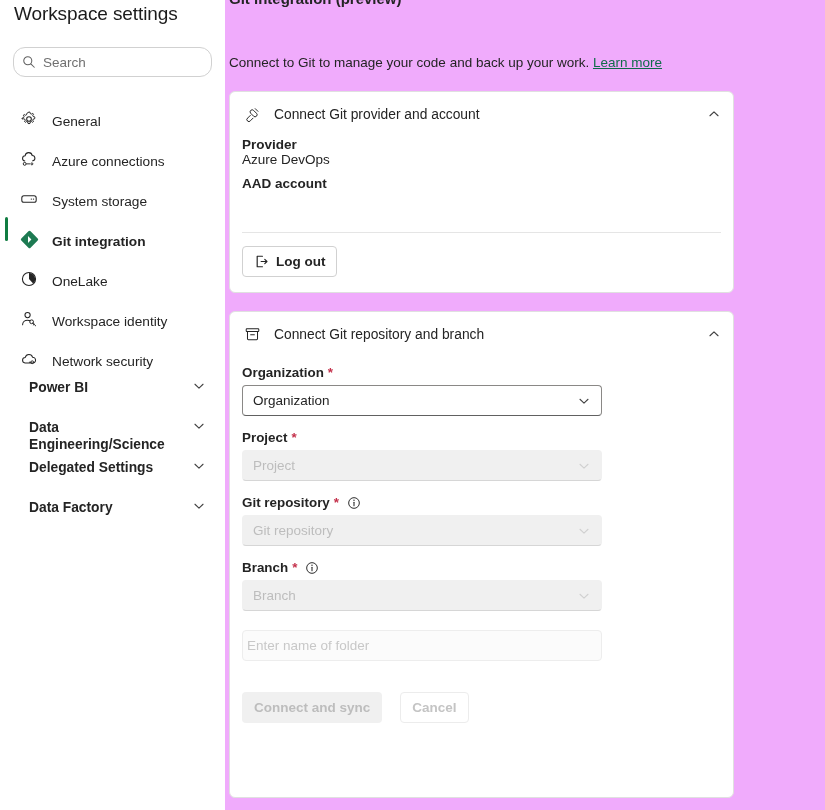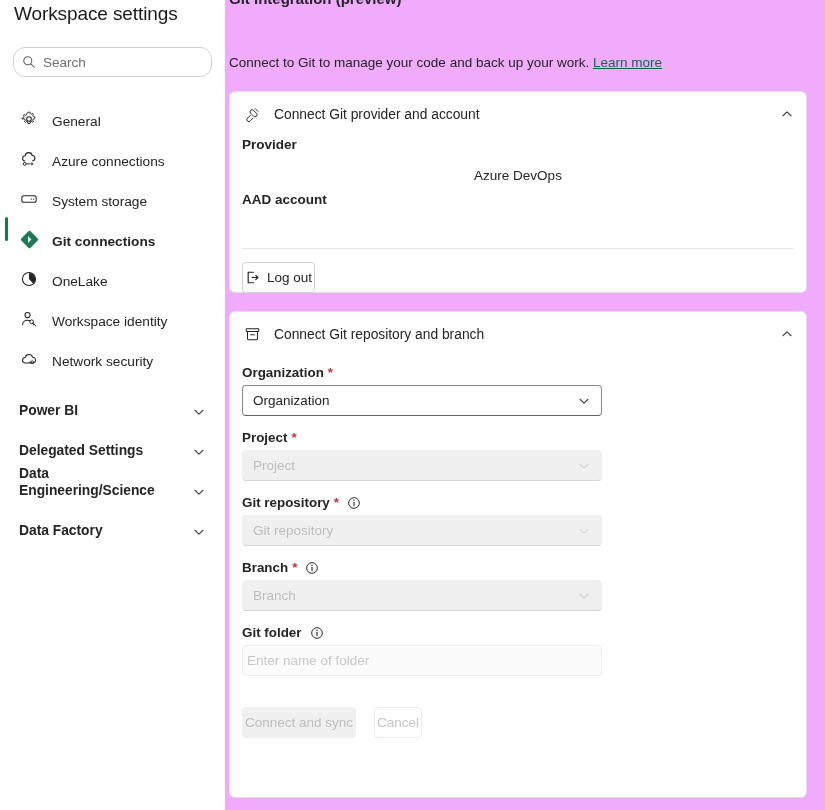--- a/index.html
+++ b/index.html
@@ -80,28 +80,29 @@
     content: "";
     position: absolute;
     left: 5px; top: 8px;
     width: 3px; height: 24px;
     background: #107c41;
     border-radius: 2px;
   }
 
   .nav-group {
     display: flex;
-    align-items: flex-end;
+    align-items: flex-start;
     justify-content: space-between;
     padding: 0 19px 0 19px;
     min-height: 40px;
     font-size: 13.8px;
     font-weight: bold;
     color: #242424;
     cursor: pointer;
+    margin-left: 10px;
   }
   .nav-group .grp-label { line-height: 1.25; max-width: 150px; }
   .nav-group .chev { flex: 0 0 auto; display: flex; align-items: center; color: #424242; }
   .grp-spacer { height: 10px; }
 
   
   .main {
     position: absolute;
     left: 225px;
     top: 0;
@@ -130,21 +131,21 @@
     white-space: nowrap;
   }
   .subtitle a {
     color: #0f6c49;
     text-decoration: underline;
   }
 
   .card {
     position: absolute;
     left: 4px;
-    width: 578px;
+    width: 505px;
     border: 1px solid #e0e0e0;
     border-radius: 6px;
     background: #ffffff;
   }
   #card-provider { top: 91px; height: 202px; }
   #card-repo { top: 311px; height: 487px; }
 
   .card-head {
     display: flex;
     align-items: center;
@@ -164,22 +165,21 @@
 
   .kv-label {
     font-size: 13.5px;
     font-weight: bold;
     color: #242424;
     margin-top: 1px;
   }
   .kv-value {
     font-size: 13.5px;
     color: #242424;
-    margin-top: 16px;
-    text-align: center;
+    margin-top: 0;
   }
   .kv-label.second { margin-top: 9px; }
 
   .divider {
     height: 1px;
     background: #e5e5e5;
     margin: 41px 0 0 0;
   }
 
   .btn {
@@ -187,22 +187,22 @@
     align-items: center;
     justify-content: center;
     height: 31px;
     border-radius: 4px;
     font-size: 13.5px;
     font-family: "Liberation Sans", sans-serif;
     cursor: pointer;
     background: #ffffff;
     border: 1px solid #d1d1d1;
     color: #242424;
-    font-weight: normal;
-    padding: 0 2px;
+    font-weight: bold;
+    padding: 0 11px;
   }
   .btn .btn-ico { display:flex; align-items:center; margin-right: 7px; }
   .logout-wrap { margin-top: 13px; }
 
   
   .field-label {
     display: flex;
     align-items: center;
     font-size: 13.4px;
     font-weight: bold;
@@ -327,21 +327,21 @@
     </div>
 
     <div class="nav-item selected">
       <span class="nav-ico">
         <svg width="19" height="19" viewBox="0 0 20 20">
           <rect x="3.1" y="3.1" width="13.8" height="13.8" rx="1.6" transform="rotate(45 10 10)" fill="#1d7a52"></rect>
           <path d="M8.4 6.4v7.2l3.6-3.6-3.6-3.6z" fill="#ffffff"></path>
           <circle cx="8.4" cy="6.5" r="0.1" fill="#ffffff"></circle>
         </svg>
       </span>
-      <span>Git connections</span>
+      <span>Git integration</span>
     </div>
 
     <div class="nav-item">
       <span class="nav-ico">
         <svg width="18" height="18" viewBox="0 0 20 20" fill="none">
           <circle cx="10" cy="10" r="7.3" stroke="#242424" stroke-width="1.2"></circle>
           <path d="M10 3.2a6.8 6.8 0 014.6 11.8L10 10V3.2z" fill="#242424"></path>
         </svg>
       </span>
       <span>OneLake</span>
@@ -375,30 +375,30 @@
     <div class="nav-group">
       <span class="grp-label">Power BI</span>
       <span class="chev">
         <svg width="14" height="14" viewBox="0 0 16 16" fill="none">
           <path d="M3.4 6L8 10.4 12.6 6" stroke="#424242" stroke-width="1.25" stroke-linecap="round" stroke-linejoin="round"></path>
         </svg>
       </span>
     </div>
 
     <div class="nav-group">
-      <span class="grp-label">Delegated Settings</span>
+      <span class="grp-label">Data Engineering/Science</span>
       <span class="chev">
         <svg width="14" height="14" viewBox="0 0 16 16" fill="none">
           <path d="M3.4 6L8 10.4 12.6 6" stroke="#424242" stroke-width="1.25" stroke-linecap="round" stroke-linejoin="round"></path>
         </svg>
       </span>
     </div>
 
     <div class="nav-group">
-      <span class="grp-label">Data Engineering/Science</span>
+      <span class="grp-label">Delegated Settings</span>
       <span class="chev">
         <svg width="14" height="14" viewBox="0 0 16 16" fill="none">
           <path d="M3.4 6L8 10.4 12.6 6" stroke="#424242" stroke-width="1.25" stroke-linecap="round" stroke-linejoin="round"></path>
         </svg>
       </span>
     </div>
 
     <div class="nav-group">
       <span class="grp-label">Data Factory</span>
       <span class="chev">
@@ -546,30 +546,20 @@
           <span class="sel-text">Branch</span>
           <span class="sel-chev">
             <svg width="14" height="14" viewBox="0 0 16 16" fill="none">
               <path d="M3.4 6L8 10.4 12.6 6" stroke="currentColor" stroke-width="1.2" stroke-linecap="round" stroke-linejoin="round"></path>
             </svg>
           </span>
         </div>
       </div>
 
       <div class="field">
-        <div class="field-label">
-          <span>Git folder</span>
-          <span class="info">
-            <svg width="14" height="14" viewBox="0 0 16 16" fill="none">
-              <circle cx="8" cy="8" r="6.1" stroke="#242424" stroke-width="1.1"></circle>
-              <path d="M8 7.2v4" stroke="#242424" stroke-width="1.2" stroke-linecap="round"></path>
-              <circle cx="8" cy="4.9" r="0.78" fill="#242424"></circle>
-            </svg>
-          </span>
-        </div>
         <input class="textinput" type="text" placeholder="Enter name of folder" style="">
       </div>
 
       <div class="actions">
         <button class="btn disabled">Connect and sync</button>
         <button class="btn disabled outline">Cancel</button>
       </div>
 
     </div>
   </div>

